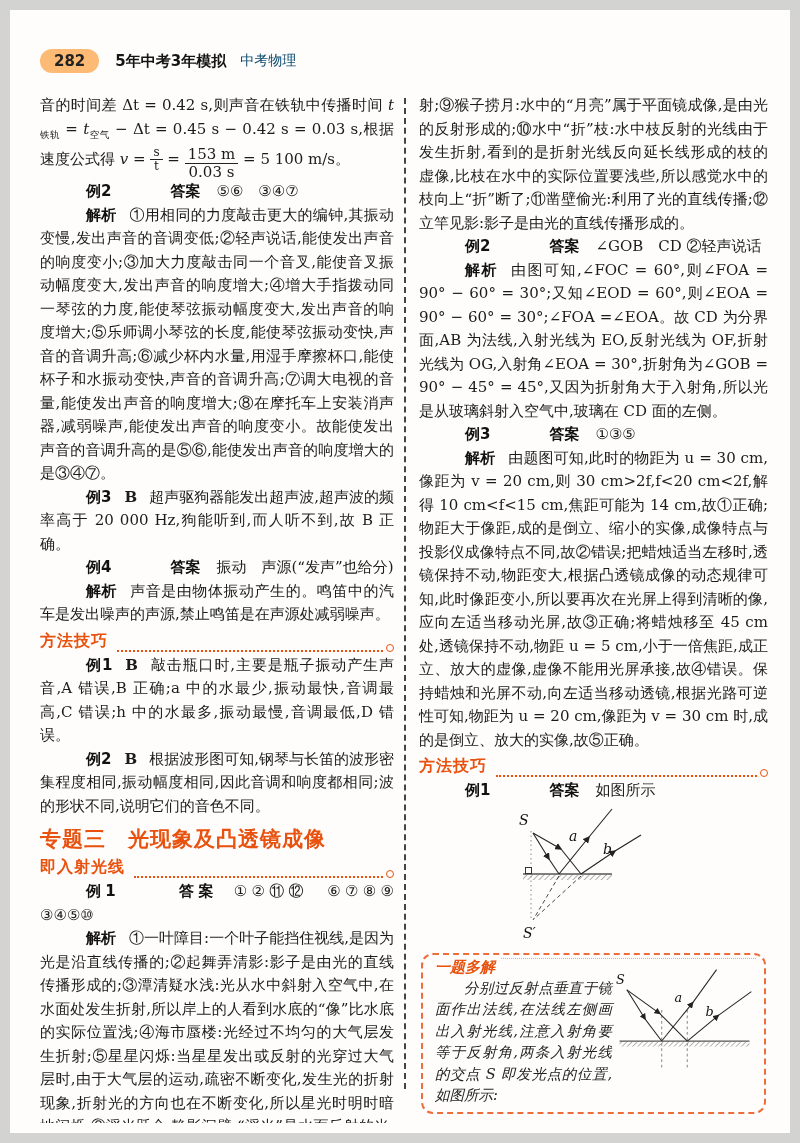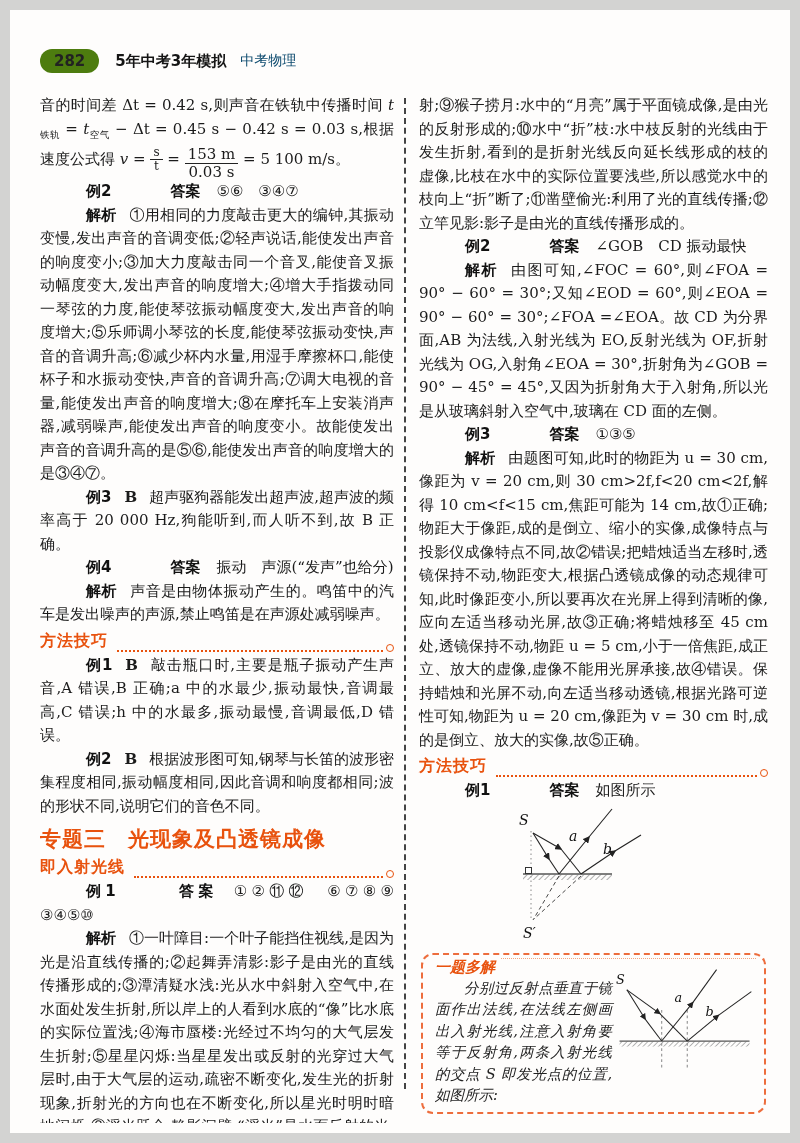--- a/index.html
+++ b/index.html
@@ -1,20 +1,20 @@
 <!DOCTYPE html>
 <html><head>
 <meta charset="utf-8">
 <style>
   html,body{margin:0;padding:0;}
   body{width:800px;height:1143px;background:#d3d3d2;position:relative;overflow:hidden;
        font-family:"DejaVu Serif","Liberation Serif",serif;}
   .page{position:absolute;left:10px;top:10px;right:10px;bottom:10px;background:#fefdfc;}
   .hdr{position:absolute;top:36px;left:30px;height:30px;display:flex;align-items:center;}
-  .badge{background:#4d7c0f;color:#222;border-radius:15px;padding:3px 14px;
+  .badge{background:#fdba74;color:#222;border-radius:15px;padding:3px 14px;
          font:bold 15px "DejaVu Sans","Liberation Sans",sans-serif;}
   .btitle{margin-left:16px;font:bold 15px "DejaVu Sans","Liberation Sans",sans-serif;color:#151515;}
   .bsubj{margin-left:14px;font:14px "DejaVu Sans","Liberation Sans",sans-serif;color:#0c4a6e;}
   .content{position:absolute;top:84px;left:30px;right:22px;bottom:10px;display:flex;}
   .col{overflow:hidden;}
   .col.left{width:354px;padding-right:10px;}
   .divider{width:0;border-left:2px dashed #444;margin:4px 0 34px 0;}
   .col.right{flex:1;padding-left:13px;}
   p.para{margin:0;font-size:15px;line-height:23.5px;color:#1b1b1b;text-align:justify;}
   .exlab,.anslab{font-family:"DejaVu Sans","Liberation Sans",sans-serif;font-weight:bold;color:#111;margin-left:46px;}
@@ -86,21 +86,21 @@
 
       <p class="para"><b class="exlab">例1</b><b class="anslab">答案</b><span>①②⑪⑫　⑥⑦⑧⑨　③④⑤⑩</span></p>
       <p class="para"><b class="exlab">解析</b><span>①一叶障目:一个叶子能挡住视线,是因为光是沿直线传播的;②起舞弄清影:影子是由光的直线传播形成的;③潭清疑水浅:光从水中斜射入空气中,在水面处发生折射,所以岸上的人看到水底的“像”比水底的实际位置浅;④海市蜃楼:光经过不均匀的大气层发生折射;⑤星星闪烁:当星星发出或反射的光穿过大气层时,由于大气层的运动,疏密不断变化,发生光的折射现象,折射光的方向也在不断变化,所以星光时明时暗地闪烁;⑥浮光跃金,静影沉璧:“浮光”是水面反射的光,是光的反射现象;“静影”是月亮在水中的倒影,是月光通过水面反射而形成的;⑦杯弓蛇影:弓在酒杯里形成的倒影,属于光的反射;⑧池水映明月:光在水面发生反</span></p>
     </div>
 
     <div class="divider"></div>
 
     <div class="col right">
       <p class="para">射;⑨猴子捞月:水中的“月亮”属于平面镜成像,是由光的反射形成的;⑩水中“折”枝:水中枝反射的光线由于发生折射,看到的是折射光线反向延长线形成的枝的虚像,比枝在水中的实际位置要浅些,所以感觉水中的枝向上“折”断了;⑪凿壁偷光:利用了光的直线传播;⑫立竿见影:影子是由光的直线传播形成的。</p>
 
-      <p class="para"><b class="exlab">例2</b><b class="anslab">答案</b><span>∠GOB　CD 振动最快</span></p>
+      <p class="para"><b class="exlab">例2</b><b class="anslab">答案</b><span>∠GOB　CD ②轻声说话</span></p>
       <p class="para"><b class="exlab">解析</b><span>由图可知,∠FOC = 60°,则∠FOA = 90° − 60° = 30°;又知∠EOD = 60°,则∠EOA = 90° − 60° = 30°;∠FOA =∠EOA。故 CD 为分界面,AB 为法线,入射光线为 EO,反射光线为 OF,折射光线为 OG,入射角∠EOA = 30°,折射角为∠GOB = 90° − 45° = 45°,又因为折射角大于入射角,所以光是从玻璃斜射入空气中,玻璃在 CD 面的左侧。</span></p>
 
       <p class="para"><b class="exlab">例3</b><b class="anslab">答案</b><span>①③⑤</span></p>
       <p class="para"><b class="exlab">解析</b><span>由题图可知,此时的物距为 u = 30 cm,像距为 v = 20 cm,则 30 cm&gt;2f,f&lt;20 cm&lt;2f,解得 10 cm&lt;f&lt;15 cm,焦距可能为 14 cm,故①正确;物距大于像距,成的是倒立、缩小的实像,成像特点与投影仪成像特点不同,故②错误;把蜡烛适当左移时,透镜保持不动,物距变大,根据凸透镜成像的动态规律可知,此时像距变小,所以要再次在光屏上得到清晰的像,应向左适当移动光屏,故③正确;将蜡烛移至 45 cm 处,透镜保持不动,物距 u = 5 cm,小于一倍焦距,成正立、放大的虚像,虚像不能用光屏承接,故④错误。保持蜡烛和光屏不动,向左适当移动透镜,根据光路可逆性可知,物距为 u = 20 cm,像距为 v = 30 cm 时,成的是倒立、放大的实像,故⑤正确。</span></p>
 
       <div class="rule-row">
         <span class="rule-title">方法技巧</span>
         <span class="rule-line"></span>
         <span class="rule-dot"></span>
       </div>

